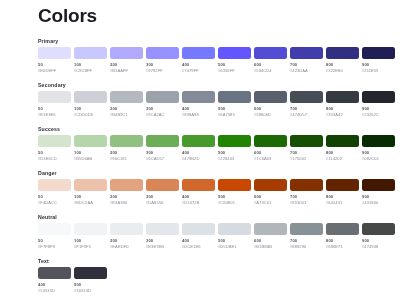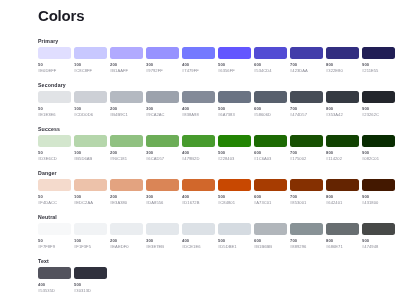--- a/index.html
+++ b/index.html
@@ -15,21 +15,21 @@
     -webkit-font-smoothing: antialiased;
   }
   .page {
     width: 400px;
     height: 300px;
     box-sizing: border-box;
     padding: 7px 0 0 38px;
     position: relative;
   }
   .page-title {
-    font-size: 15px;
+    font-size: 19px;
     font-weight: bold;
     color: #1b1b24;
     letter-spacing: -0.2px;
     line-height: 18px;
     margin: 0 0 13px 0;
   }
   .group {
     margin-bottom: 8px;
   }
   .group-label {

